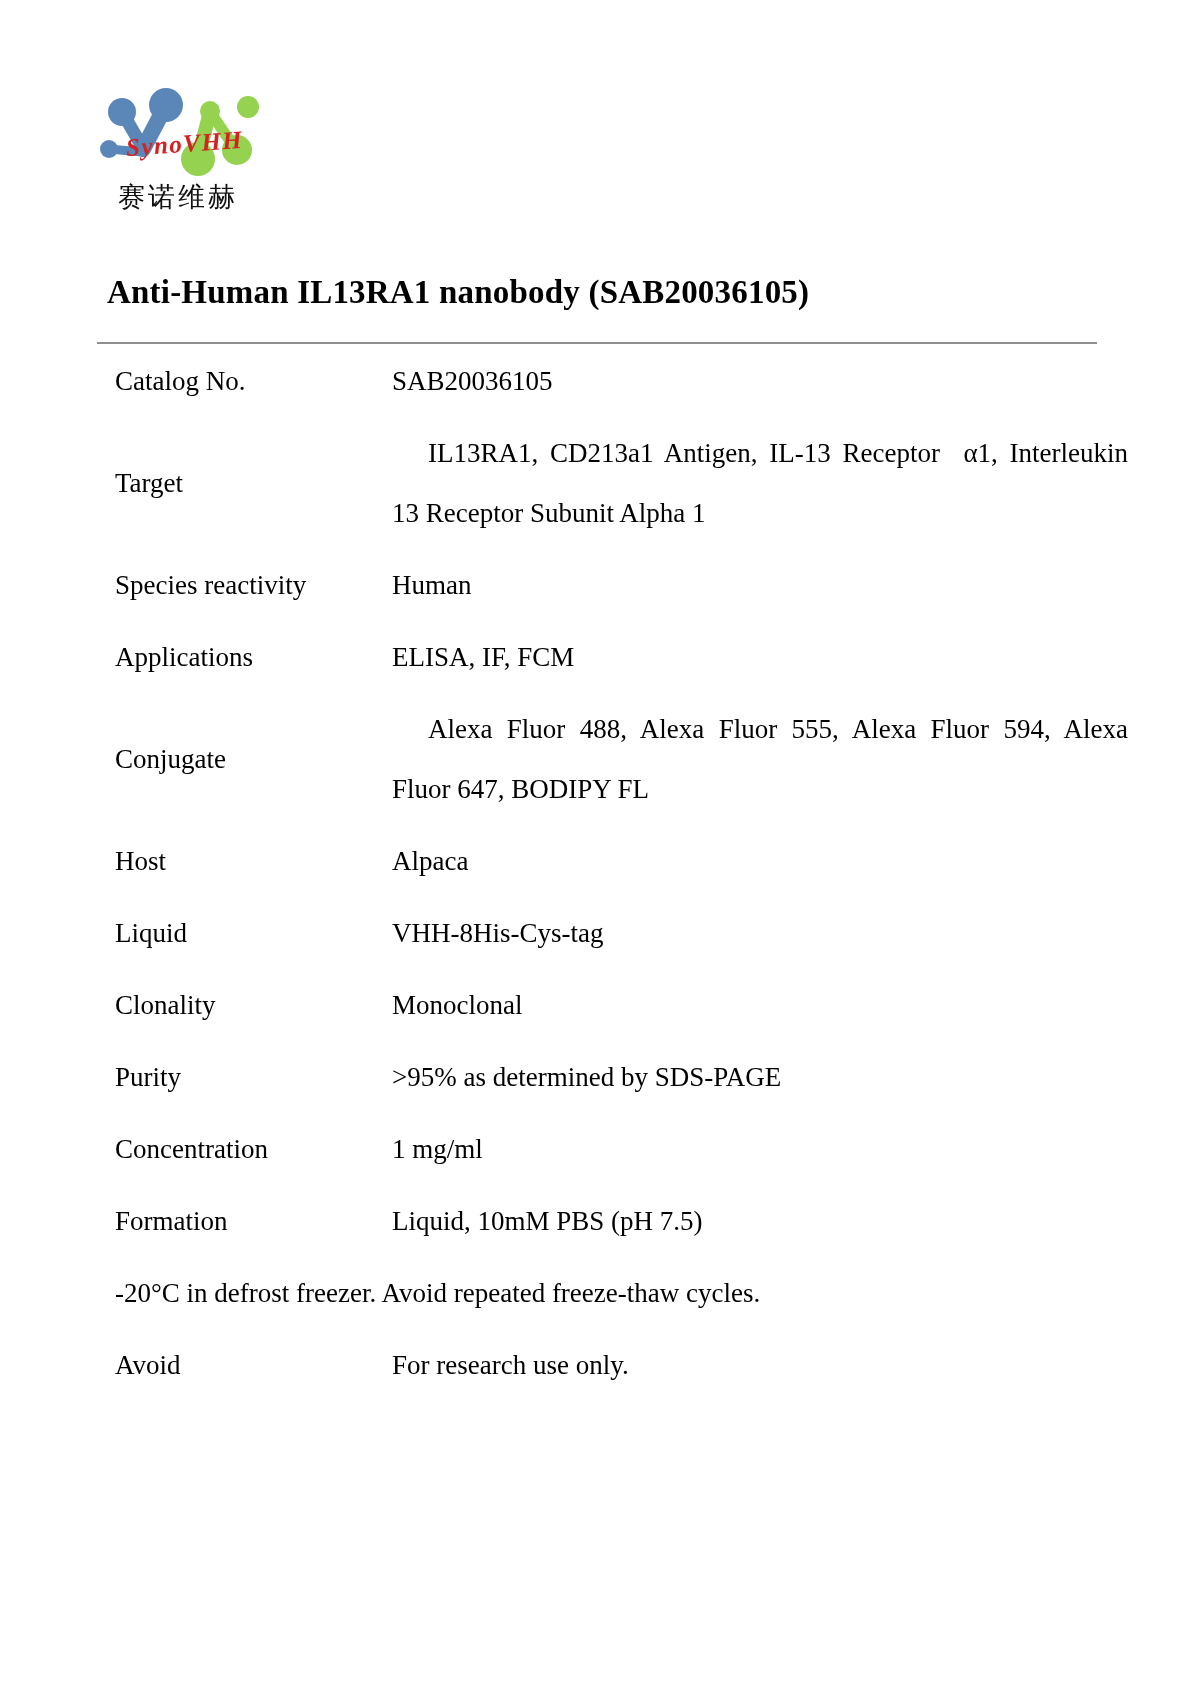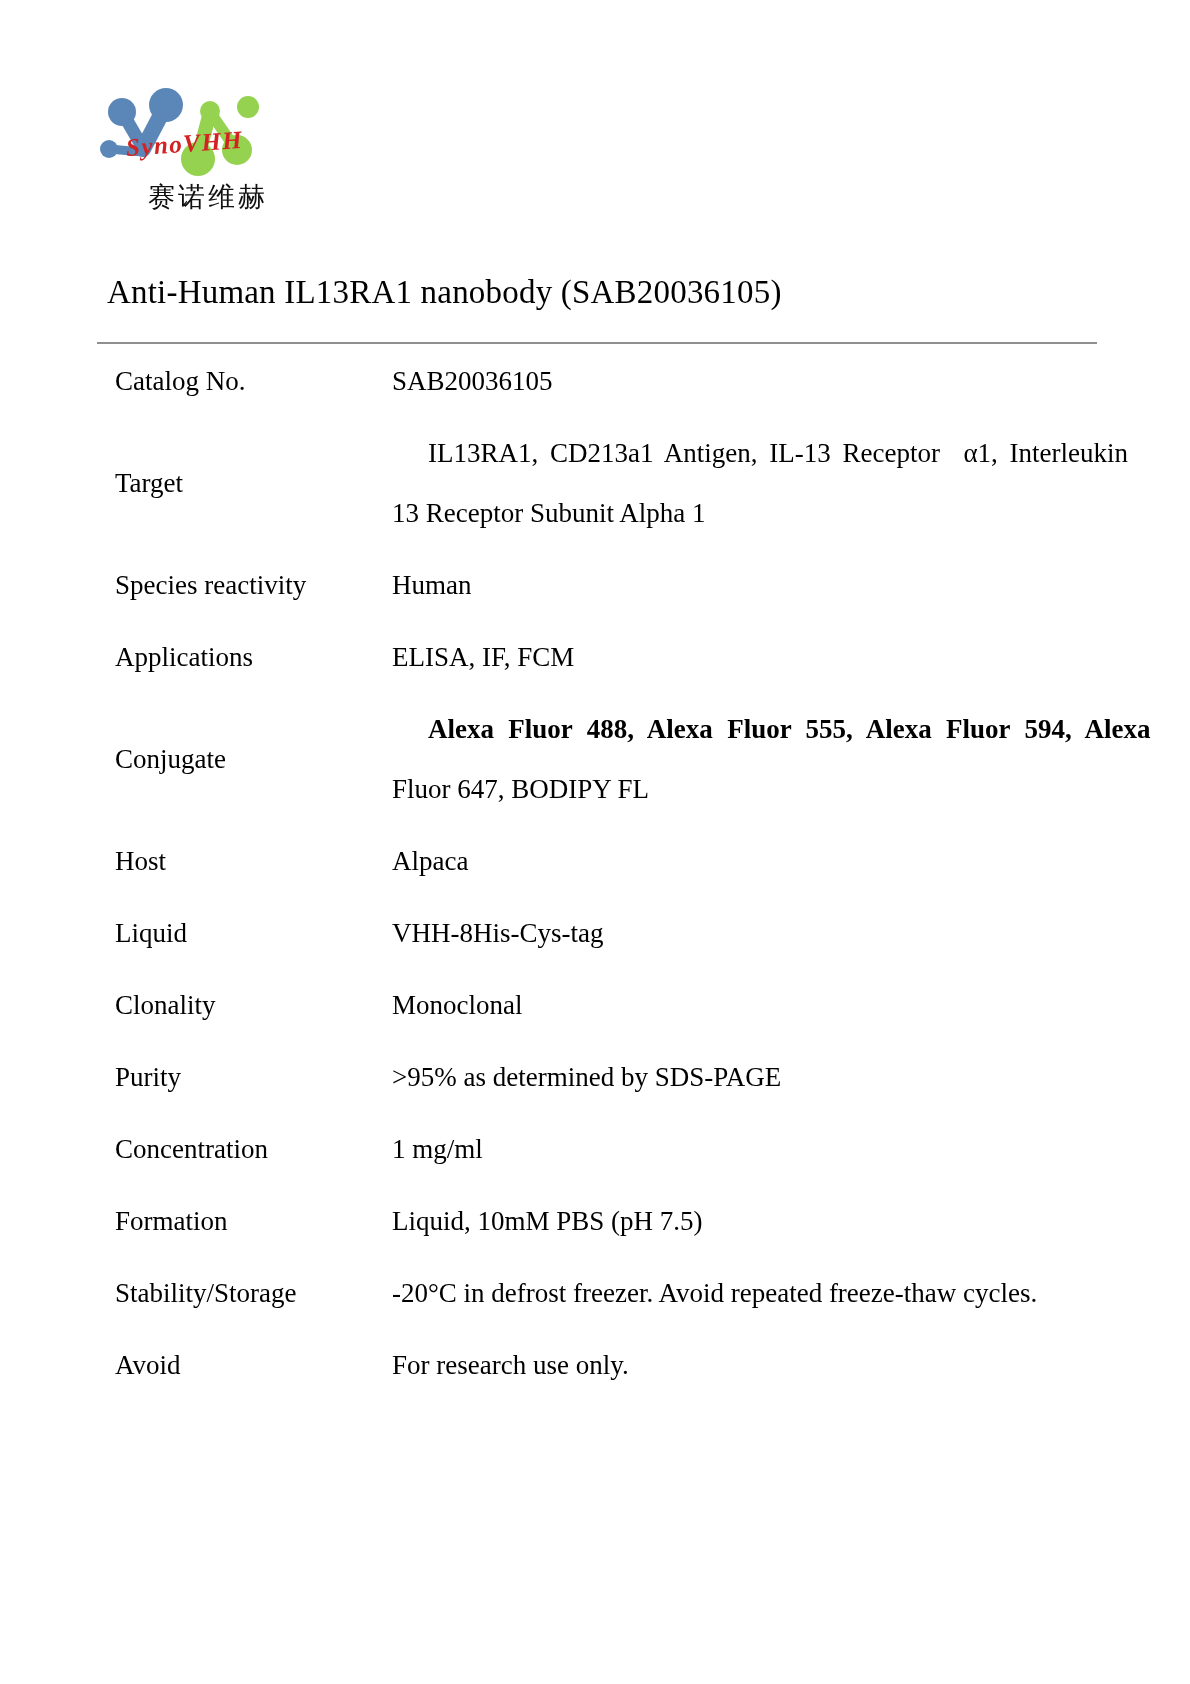--- a/index.html
+++ b/index.html
@@ -26,32 +26,31 @@
   }
   .logo svg { display: block; }
   .logo-cjk {
     margin-left: 20px;
     margin-top: 0px;
     font-size: 27px;
     line-height: 30px;
     letter-spacing: 3px;
     color: #111111;
     font-weight: 500;
-    text-align: center;
   }
 
   
   h1.doc-title {
     position: absolute;
     left: 107px;
     top: 272px;
     margin: 0;
     font-size: 33px;
     line-height: 40px;
-    font-weight: normal;
+    font-weight: bold;
     letter-spacing: 0.2px;
     white-space: nowrap;
   }
 
   
   .rule {
     position: absolute;
     left: 97px;
     top: 342px;
     width: 1000px;
@@ -157,21 +156,21 @@
       <div class="row">
         <div class="row-label">Applications</div>
         <div class="row-value">
           <div class="value-line">ELISA, IF, FCM</div>
         </div>
       </div>
 
       <div class="row">
         <div class="row-label">Conjugate</div>
         <div class="row-value">
-          <div class="value-line justified"><span style="white-space: nowrap; word-spacing: 7.61806px; font-weight: bold;">Alexa Fluor 488, Alexa Fluor 555, Alexa Fluor 594, Alexa</span></div>
+          <div class="value-line justified"><span style="white-space: nowrap; word-spacing: 7.61806px;">Alexa Fluor 488, Alexa Fluor 555, Alexa Fluor 594, Alexa</span></div>
           <div class="value-line">Fluor 647, BODIPY FL</div>
         </div>
       </div>
 
       <div class="row">
         <div class="row-label">Host</div>
         <div class="row-value">
           <div class="value-line">Alpaca</div>
         </div>
       </div>
@@ -205,21 +204,20 @@
       </div>
 
       <div class="row">
         <div class="row-label">Formation</div>
         <div class="row-value">
           <div class="value-line">Liquid, 10mM PBS (pH 7.5)</div>
         </div>
       </div>
 
       <div class="row">
-        <div class="row-label">Stability/Storage</div>
         <div class="row-value">
           <div class="value-line">-20°C in defrost freezer. Avoid repeated freeze-thaw cycles.</div>
         </div>
       </div>
 
       <div class="row">
         <div class="row-label">Avoid</div>
         <div class="row-value">
           <div class="value-line">For research use only.</div>
         </div>

